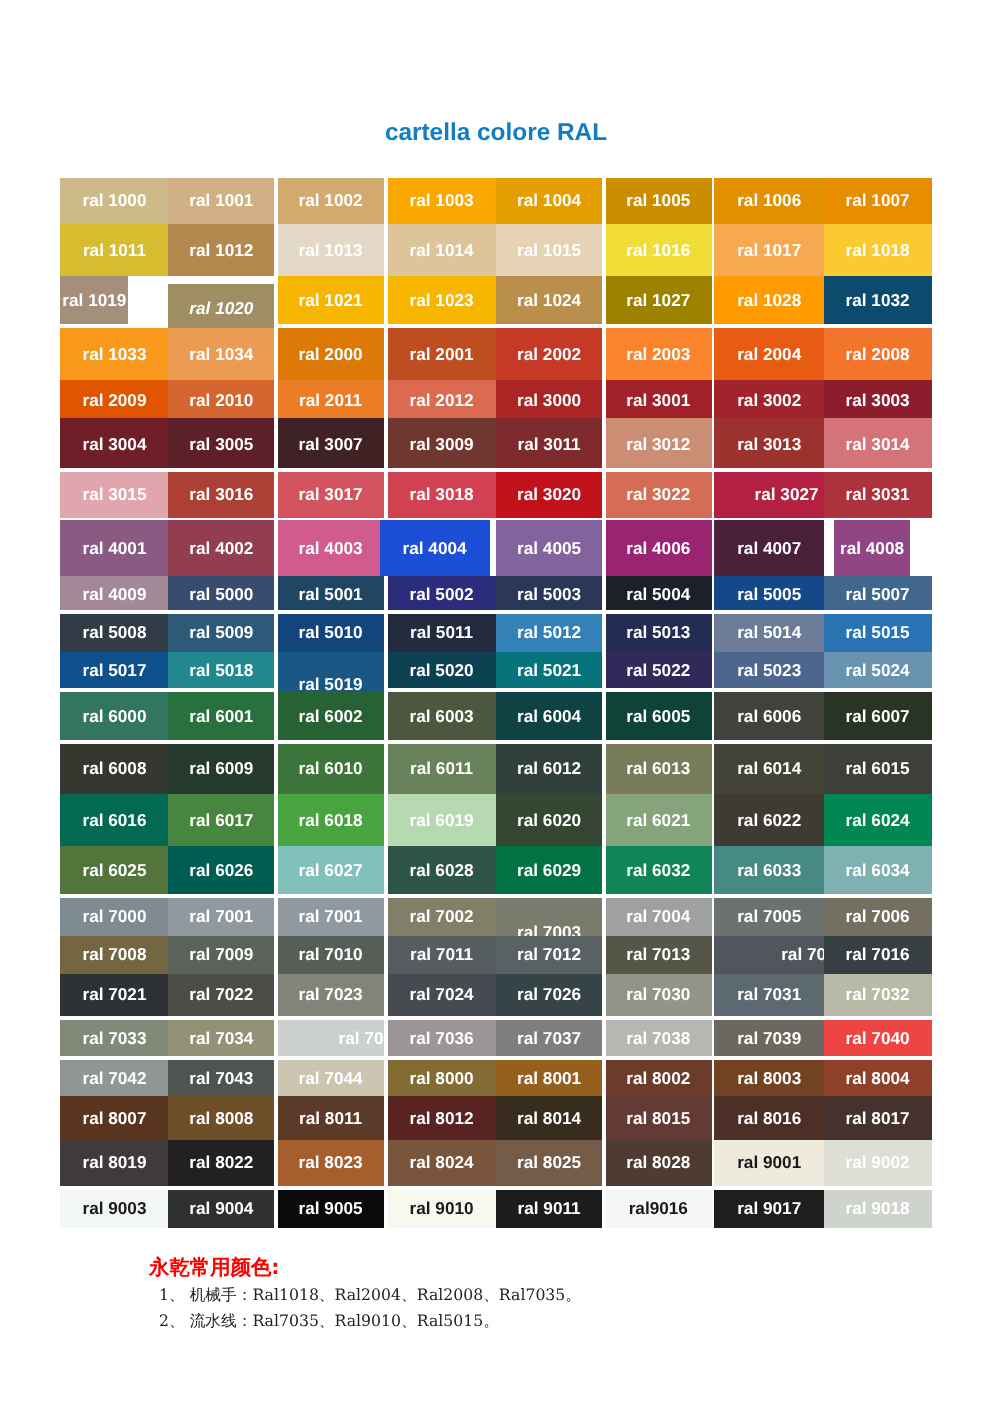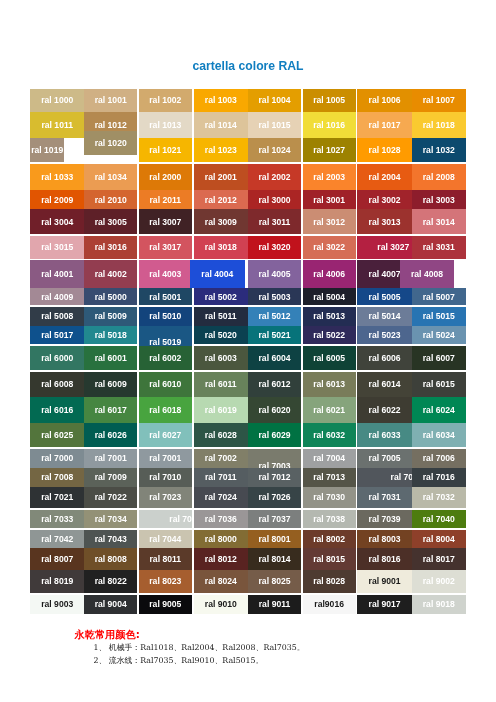--- a/index.html
+++ b/index.html
@@ -6,21 +6,21 @@
   html,body{margin:0;padding:0;}
   body{width:496px;height:702px;background:#ffffff;font-family:"Liberation Sans",sans-serif;overflow:hidden;}
   #page{position:relative;width:496px;height:702px;background:#fff;}
   #title{position:absolute;left:0;top:59px;width:496px;text-align:center;font-size:12.2px;font-weight:bold;color:#107EC0;letter-spacing:0px;}
   #chart{position:absolute;left:0;top:0;width:496px;height:702px;}
   .cell{position:absolute;box-sizing:border-box;display:flex;align-items:center;justify-content:center;
         font-size:8.6px;font-weight:bold;letter-spacing:0px;white-space:nowrap;overflow:hidden;}
   #notes{position:absolute;left:74.5px;top:629.2px;}
   #notes .hd{margin-bottom:2.3px;}
   #notes .hd{color:#FF0000;font-weight:bold;font-size:10.2px;font-family:"DejaVu Sans",sans-serif;line-height:11px;letter-spacing:0px;}
-  #notes .ln{font-size:7.85px;color:#222;font-family:"DejaVu Serif",serif;margin-left:19px;line-height:12.6px;letter-spacing:0px;}
+  #notes .ln{font-size:7.85px;color:#222;font-family:"DejaVu Serif",serif;margin-left:5px;line-height:12.6px;letter-spacing:0px;}
 </style>
 </head>
 <body>
 
 <div id="page">
   <div id="title">cartella colore RAL</div>
   <div id="chart">
       <div class="cell" title="ral 1000" style="left: 30.2px; top: 88.8px; width: 54.1px; height: 23.3px; background: rgb(205, 186, 136); color: rgb(255, 255, 255);">
         <span>ral 1000</span>
       </div>
@@ -65,21 +65,21 @@
       </div>
       <div class="cell" title="ral 1017" style="left: 357.3px; top: 112.1px; width: 54.6px; height: 26px; background: rgb(246, 169, 80); color: rgb(255, 255, 255);">
         <span>ral 1017</span>
       </div>
       <div class="cell" title="ral 1018" style="left: 411.9px; top: 112.1px; width: 53.8px; height: 26px; background: rgb(250, 202, 48); color: rgb(255, 255, 255);">
         <span>ral 1018</span>
       </div>
       <div class="cell" title="ral 1019" style="left: 30.2px; top: 138.1px; width: 34px; height: 24.3px; background: rgb(164, 143, 122); color: rgb(255, 255, 255);">
         <span>ral 1019</span>
       </div>
-      <div class="cell" title="ral 1020" style="left: 84.3px; top: 131px; width: 52.8px; height: 24.3px; background: rgb(160, 143, 101); color: rgb(255, 255, 255);">
+      <div class="cell" title="ral 1020" style="left: 84.3px; top: 142px; width: 52.8px; height: 24.3px; background: rgb(160, 143, 101); color: rgb(255, 255, 255); font-style: italic;">
         <span>ral 1020</span>
       </div>
       <div class="cell" title="ral 1021" style="left: 138.6px; top: 138.1px; width: 53.4px; height: 24.3px; background: rgb(246, 182, 0); color: rgb(255, 255, 255);">
         <span>ral 1021</span>
       </div>
       <div class="cell" title="ral 1023" style="left: 193.5px; top: 138.1px; width: 54.6px; height: 24.3px; background: rgb(247, 181, 0); color: rgb(255, 255, 255);">
         <span>ral 1023</span>
       </div>
       <div class="cell" title="ral 1024" style="left: 248.1px; top: 138.1px; width: 52.9px; height: 24.3px; background: rgb(186, 143, 76); color: rgb(255, 255, 255);">
         <span>ral 1024</span>
@@ -203,21 +203,21 @@
       </div>
       <div class="cell" title="ral 4005" style="left: 248.1px; top: 260.2px; width: 52.9px; height: 28px; background: rgb(131, 99, 157); color: rgb(255, 255, 255);">
         <span>ral 4005</span>
       </div>
       <div class="cell" title="ral 4006" style="left: 302.5px; top: 260.2px; width: 53.3px; height: 28px; background: rgb(153, 37, 114); color: rgb(255, 255, 255);">
         <span>ral 4006</span>
       </div>
       <div class="cell" title="ral 4007" style="left: 357.3px; top: 260.2px; width: 54.6px; height: 28px; background: rgb(74, 32, 59); color: rgb(255, 255, 255);">
         <span>ral 4007</span>
       </div>
-      <div class="cell" title="ral 4008" style="left: 400px; top: 260.2px; width: 54px; height: 28px; background: rgb(144, 70, 132); color: rgb(255, 255, 255);">
+      <div class="cell" title="ral 4008" style="left: 417px; top: 260.2px; width: 38px; height: 28px; background: rgb(144, 70, 132); color: rgb(255, 255, 255);">
         <span>ral 4008</span>
       </div>
       <div class="cell" title="ral 4009" style="left: 30.2px; top: 288.2px; width: 54.1px; height: 16.8px; background: rgb(163, 137, 149); color: rgb(255, 255, 255);">
         <span>ral 4009</span>
       </div>
       <div class="cell" title="ral 5000" style="left: 84.3px; top: 288.2px; width: 52.8px; height: 16.8px; background: rgb(56, 76, 112); color: rgb(255, 255, 255);">
         <span>ral 5000</span>
       </div>
       <div class="cell" title="ral 5001" style="left: 138.6px; top: 288.2px; width: 53.4px; height: 16.8px; background: rgb(31, 71, 100); color: rgb(255, 255, 255);">
         <span>ral 5001</span>
@@ -467,21 +467,21 @@
       </div>
       <div class="cell" title="ral 7037" style="left: 248.1px; top: 509.5px; width: 52.9px; height: 18.5px; background: rgb(124, 127, 126); color: rgb(255, 255, 255);">
         <span>ral 7037</span>
       </div>
       <div class="cell" title="ral 7038" style="left: 302.5px; top: 509.5px; width: 53.3px; height: 18.5px; background: rgb(180, 184, 176); color: rgb(255, 255, 255);">
         <span>ral 7038</span>
       </div>
       <div class="cell" title="ral 7039" style="left: 357.3px; top: 509.5px; width: 54.6px; height: 18.5px; background: rgb(107, 105, 95); color: rgb(255, 255, 255);">
         <span>ral 7039</span>
       </div>
-      <div class="cell" title="ral 7040" style="left: 411.9px; top: 509.5px; width: 53.8px; height: 18.5px; background: #4d7c0f; color: rgb(255, 255, 255);">
+      <div class="cell" title="ral 7040" style="left: 411.9px; top: 509.5px; width: 53.8px; height: 18.5px; background: #ef4444; color: rgb(255, 255, 255);">
         <span>ral 7040</span>
       </div>
       <div class="cell" title="ral 7042" style="left: 30.2px; top: 529.5px; width: 54.1px; height: 18.5px; background: rgb(143, 150, 149); color: rgb(255, 255, 255);">
         <span>ral 7042</span>
       </div>
       <div class="cell" title="ral 7043" style="left: 84.3px; top: 529.5px; width: 52.8px; height: 18.5px; background: rgb(78, 84, 82); color: rgb(255, 255, 255);">
         <span>ral 7043</span>
       </div>
       <div class="cell" title="ral 7044" style="left: 138.6px; top: 529.5px; width: 53.4px; height: 18.5px; background: rgb(202, 196, 176); color: rgb(255, 255, 255);">
         <span>ral 7044</span>

